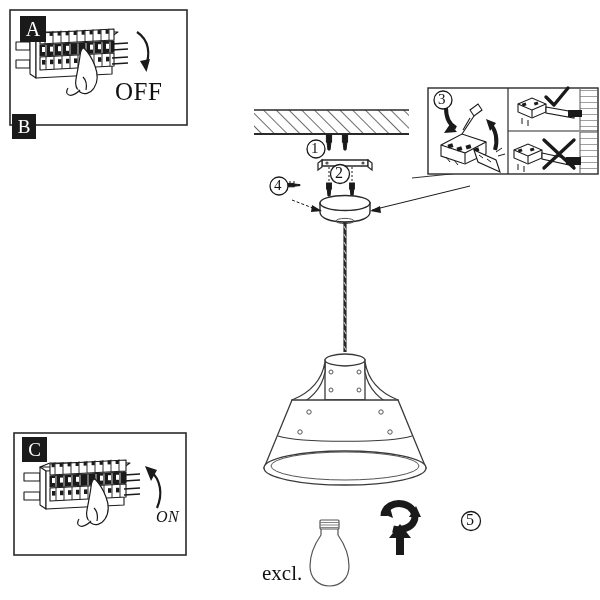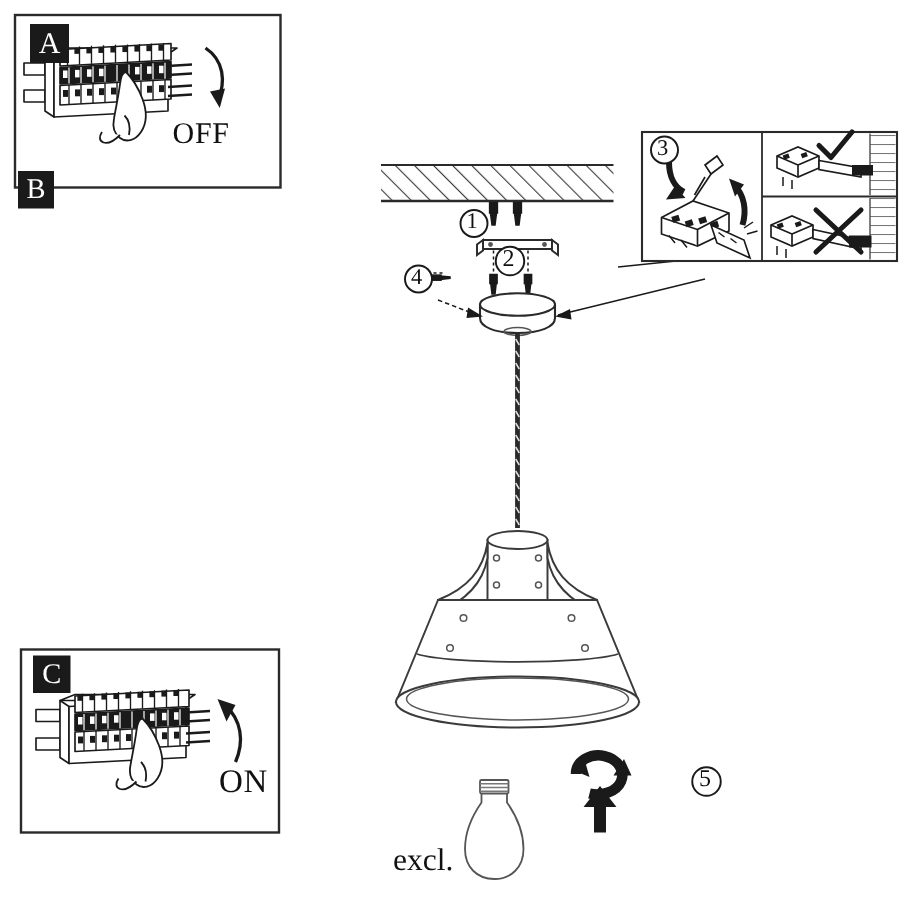--- a/index.html
+++ b/index.html
@@ -377,25 +377,25 @@
   </div>
 
   <div class="badge" style="left:12px;top:114px;width:24px;height:25px;font-size:19px;">
     <span>B</span>
   </div>
 
   <div class="badge" style="left:22px;top:437px;width:25px;height:25px;font-size:19px;">
     <span>C</span>
   </div>
 
-  <div class="txt serif" style="left:115px;top:78px;font-size:20px;letter-spacing:0.5px;">
+  <div class="txt serif" style="left:115px;top:78px;font-size:25px;letter-spacing:0.5px;">
     <span>OFF</span>
   </div>
 
-  <div class="txt serif" style="left:146px;top:508px;font-size:22px;letter-spacing:0.5px;">
+  <div class="txt serif" style="left:156px;top:508px;font-size:16px;letter-spacing:0.5px;font-style:italic;">
     <span>ON</span>
   </div>
 
   <div class="txt sans" style="left:262px;top:561px;font-size:21px;font-family:Liberation Serif, serif;">
     <span>excl.</span>
   </div>
 
   <div class="txt serif" style="left:311px;top:140px;font-size:15px;">
     <span>1</span>
   </div>

